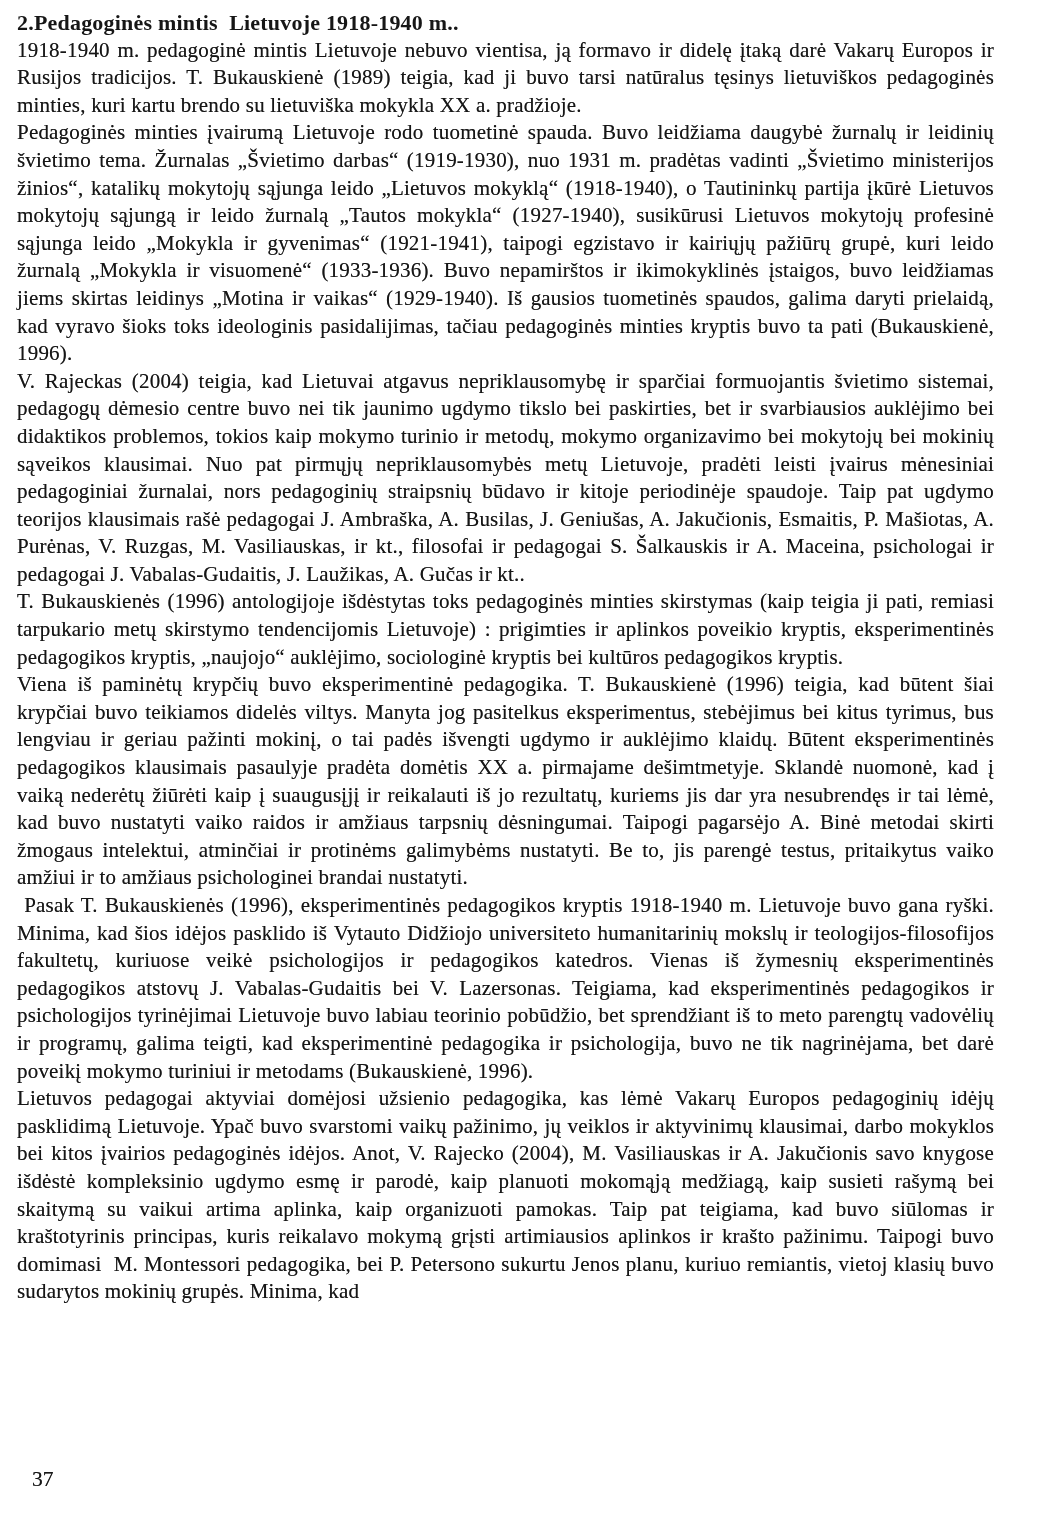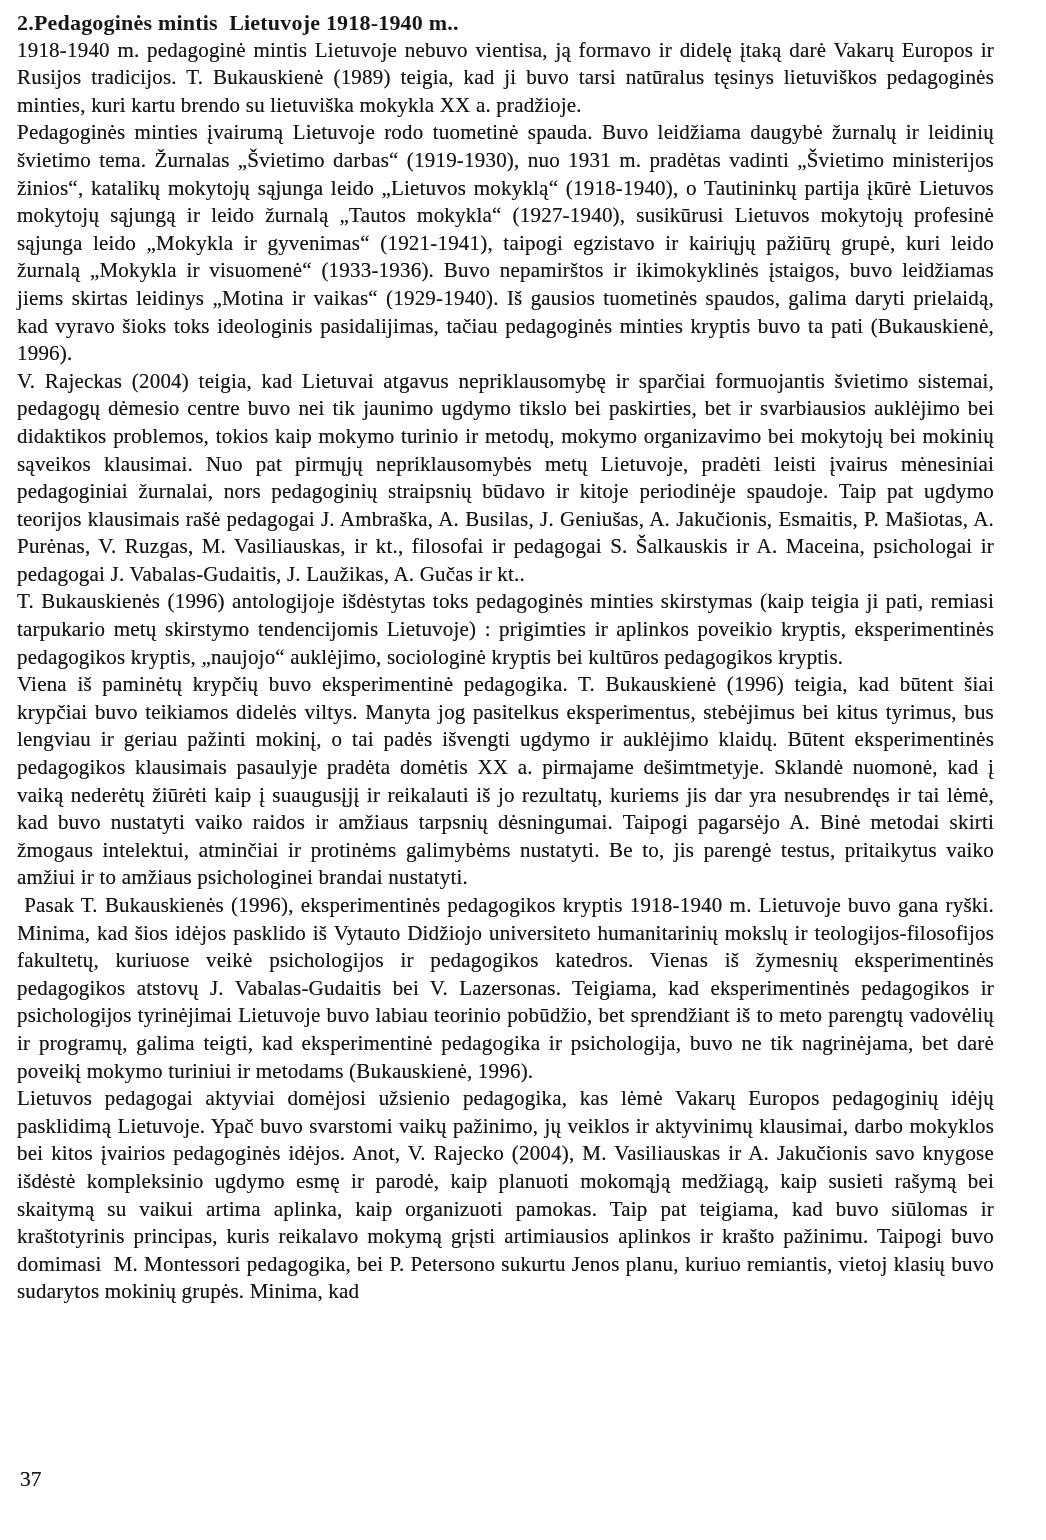--- a/index.html
+++ b/index.html
@@ -36,21 +36,21 @@
     line-height: 27.6px;
     text-align: justify;
     text-justify: inter-word;
     white-space: pre-wrap;
     letter-spacing: 0.2px;
     hyphens: none;
     text-shadow: 0 0 0.4px rgba(0,0,0,0.55);
   }
   .page-number {
     position: absolute;
-    left: 20px;
+    left: 32px;
     top: 1466px;
     font-size: 21.5px;
     line-height: 27.6px;
     text-shadow: 0 0 0.4px rgba(0,0,0,0.55);
   }
 </style>
 </head>
 <body>
 
 <div class="page">

